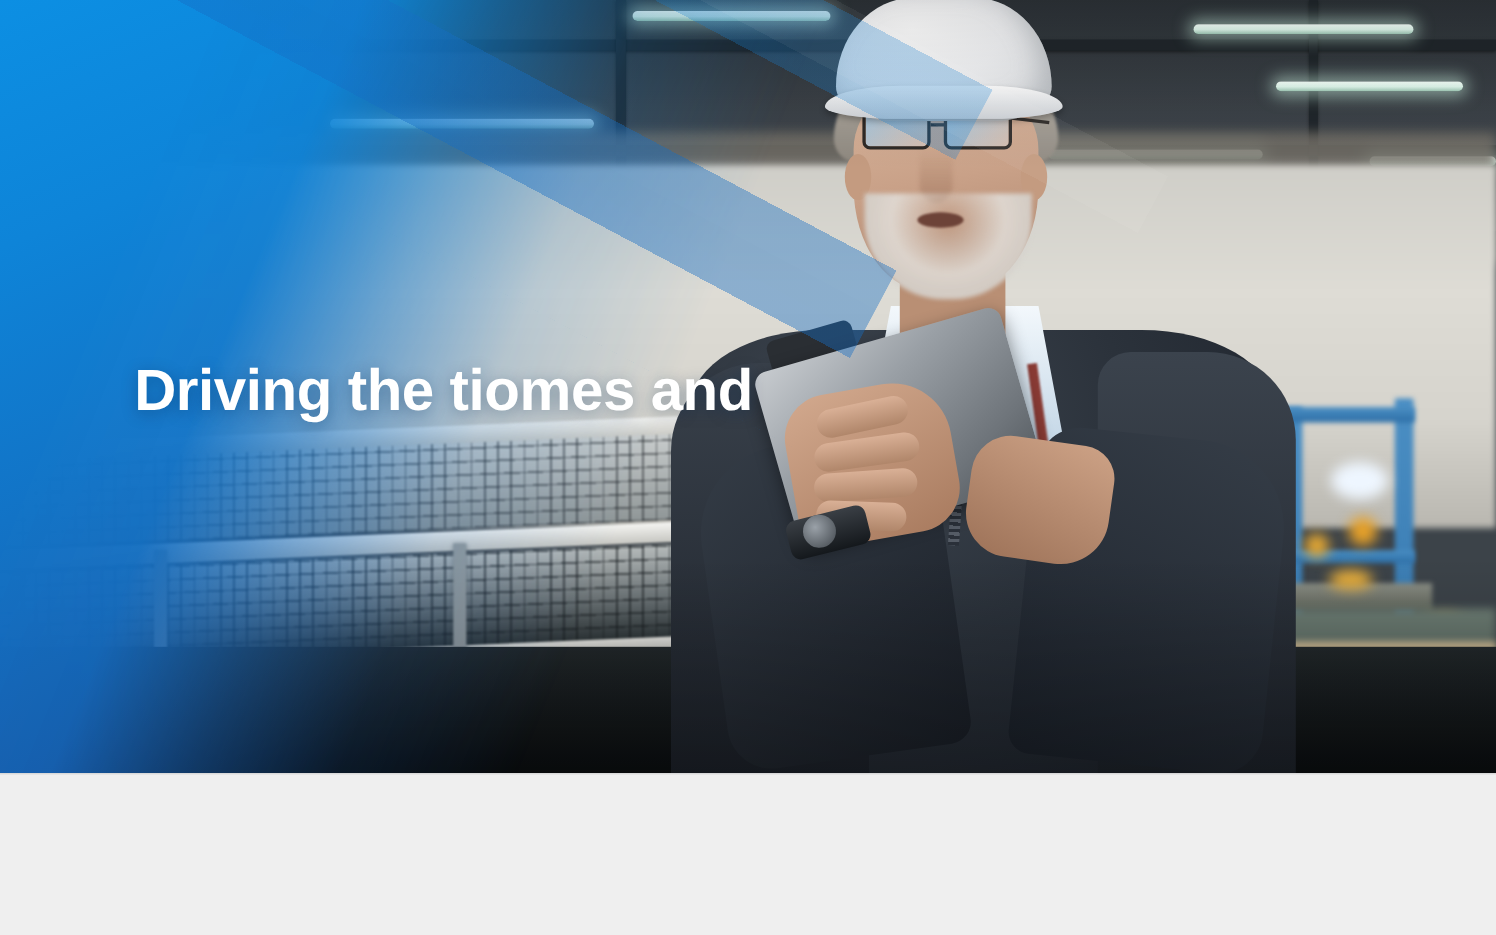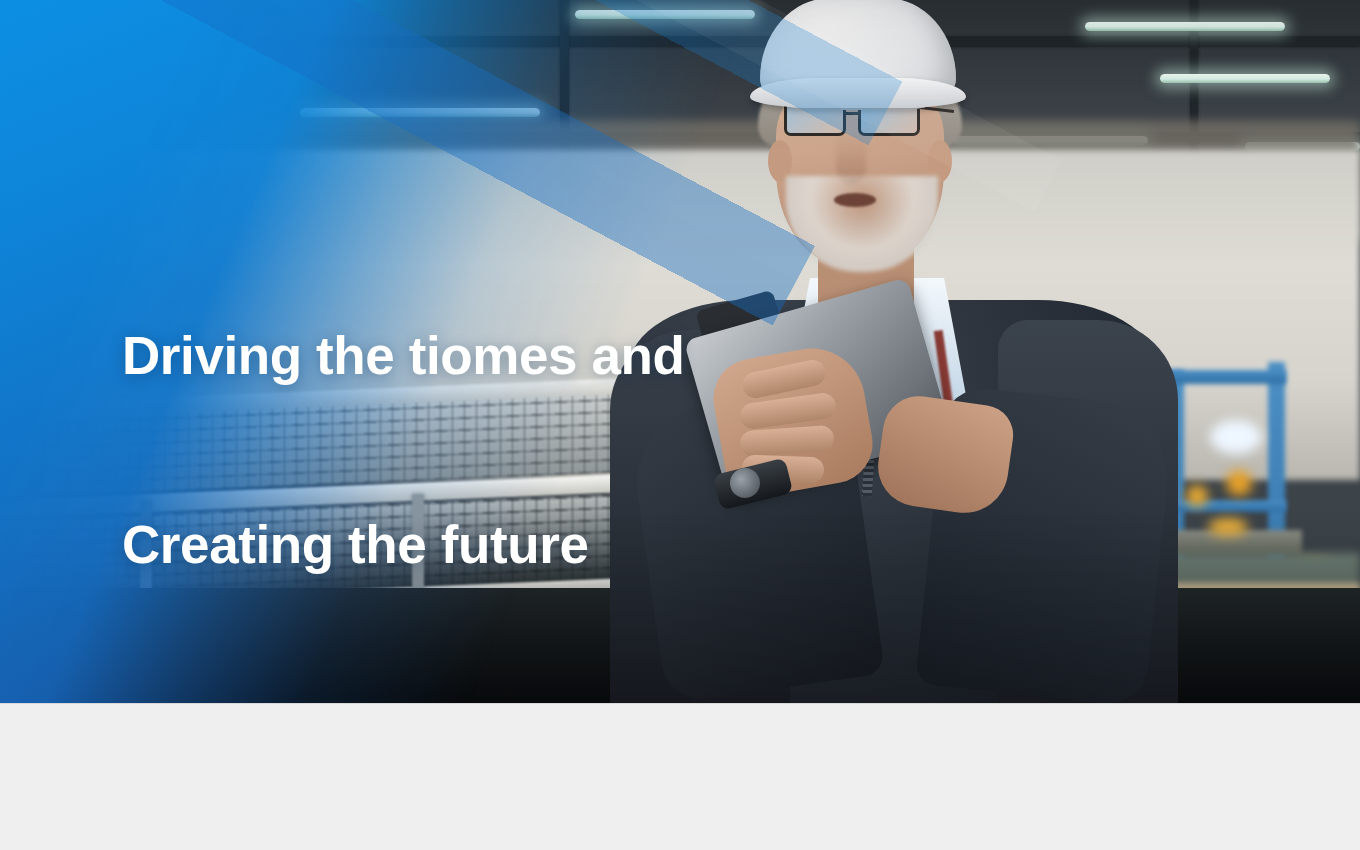--- a/index.html
+++ b/index.html
@@ -444,21 +444,20 @@
 
       <div class="vignette"></div>
     </div>
 
     <div class="brand-fill"></div>
     <div class="bands"></div>
     <div class="bands2"></div>
 
     <h1 class="headline">
       <span class="ln">Driving the tiomes and</span>
-      <span class="ln">Creating the future</span>
     </h1>
   </section>
 
   <footer class="footer">
 
     
 
     
   </footer>
 

